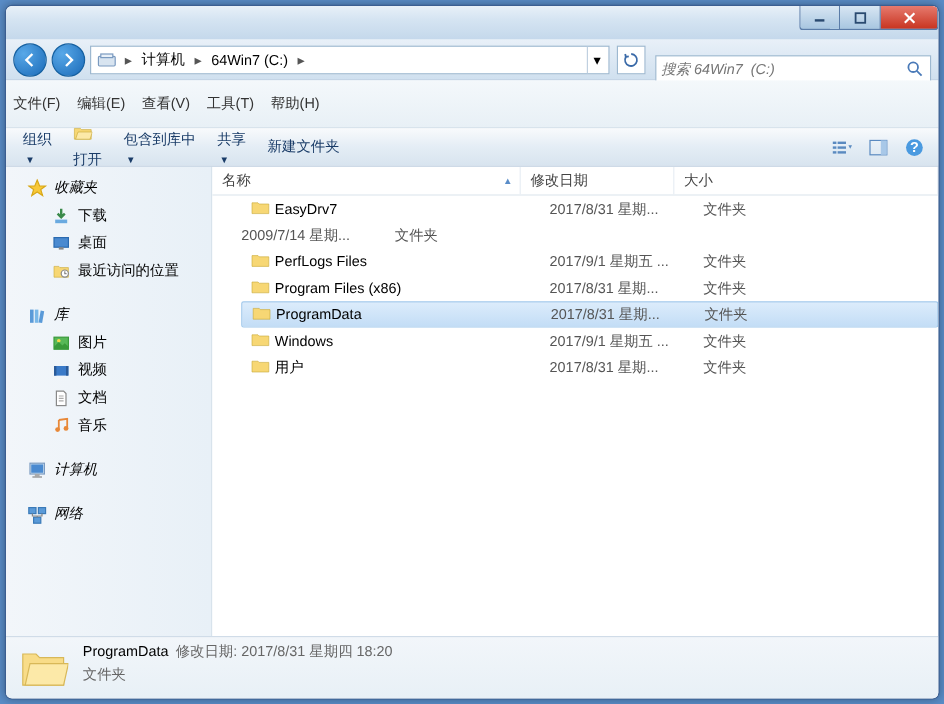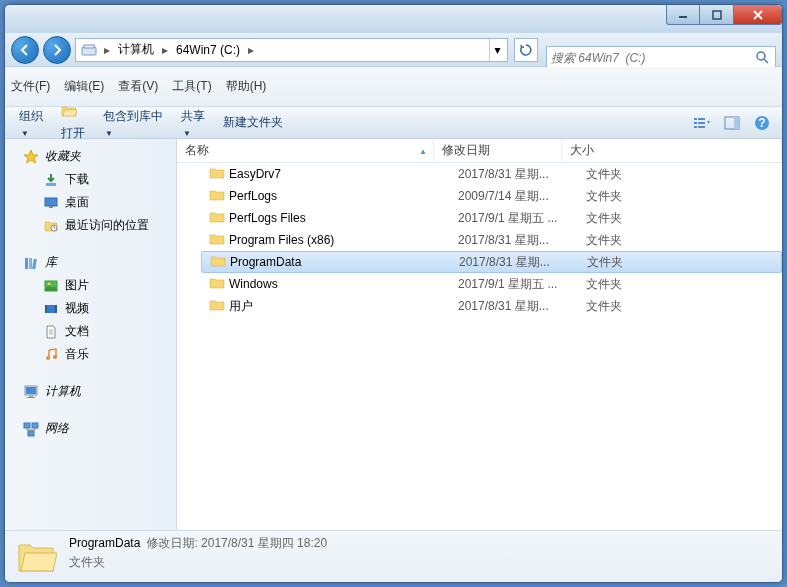--- a/index.html
+++ b/index.html
@@ -321,26 +321,20 @@
             <div class="fc-name">
               <span><svg class="fldr" viewBox="0 0 16 14">
                   <path d="M1 3 L1 12 L15 12 L15 4 L7 4 L6 3 Z" fill="#f7d774" stroke="#c8a838" stroke-width="0.5"></path>
                 </svg></span>
               <span>EasyDrv7</span>
             </div>
             <div class="fc-mod">2017/8/31 星期...</div>
             <div class="fc-type">文件夹</div>
           </div>
           <div class="frow">
-            <div class="fc-name">
-              <span><svg class="fldr" viewBox="0 0 16 14">
-                  <path d="M1 3 L1 12 L15 12 L15 4 L7 4 L6 3 Z" fill="#f7d774" stroke="#c8a838" stroke-width="0.5"></path>
-                </svg></span>
-              <span>PerfLogs</span>
-            </div>
             <div class="fc-mod">2009/7/14 星期...</div>
             <div class="fc-type">文件夹</div>
           </div>
           <div class="frow">
             <div class="fc-name">
               <span><svg class="fldr" viewBox="0 0 16 14">
                   <path d="M1 3 L1 12 L15 12 L15 4 L7 4 L6 3 Z" fill="#f7d774" stroke="#c8a838" stroke-width="0.5"></path>
                 </svg></span>
               <span>PerfLogs Files</span>
             </div>

